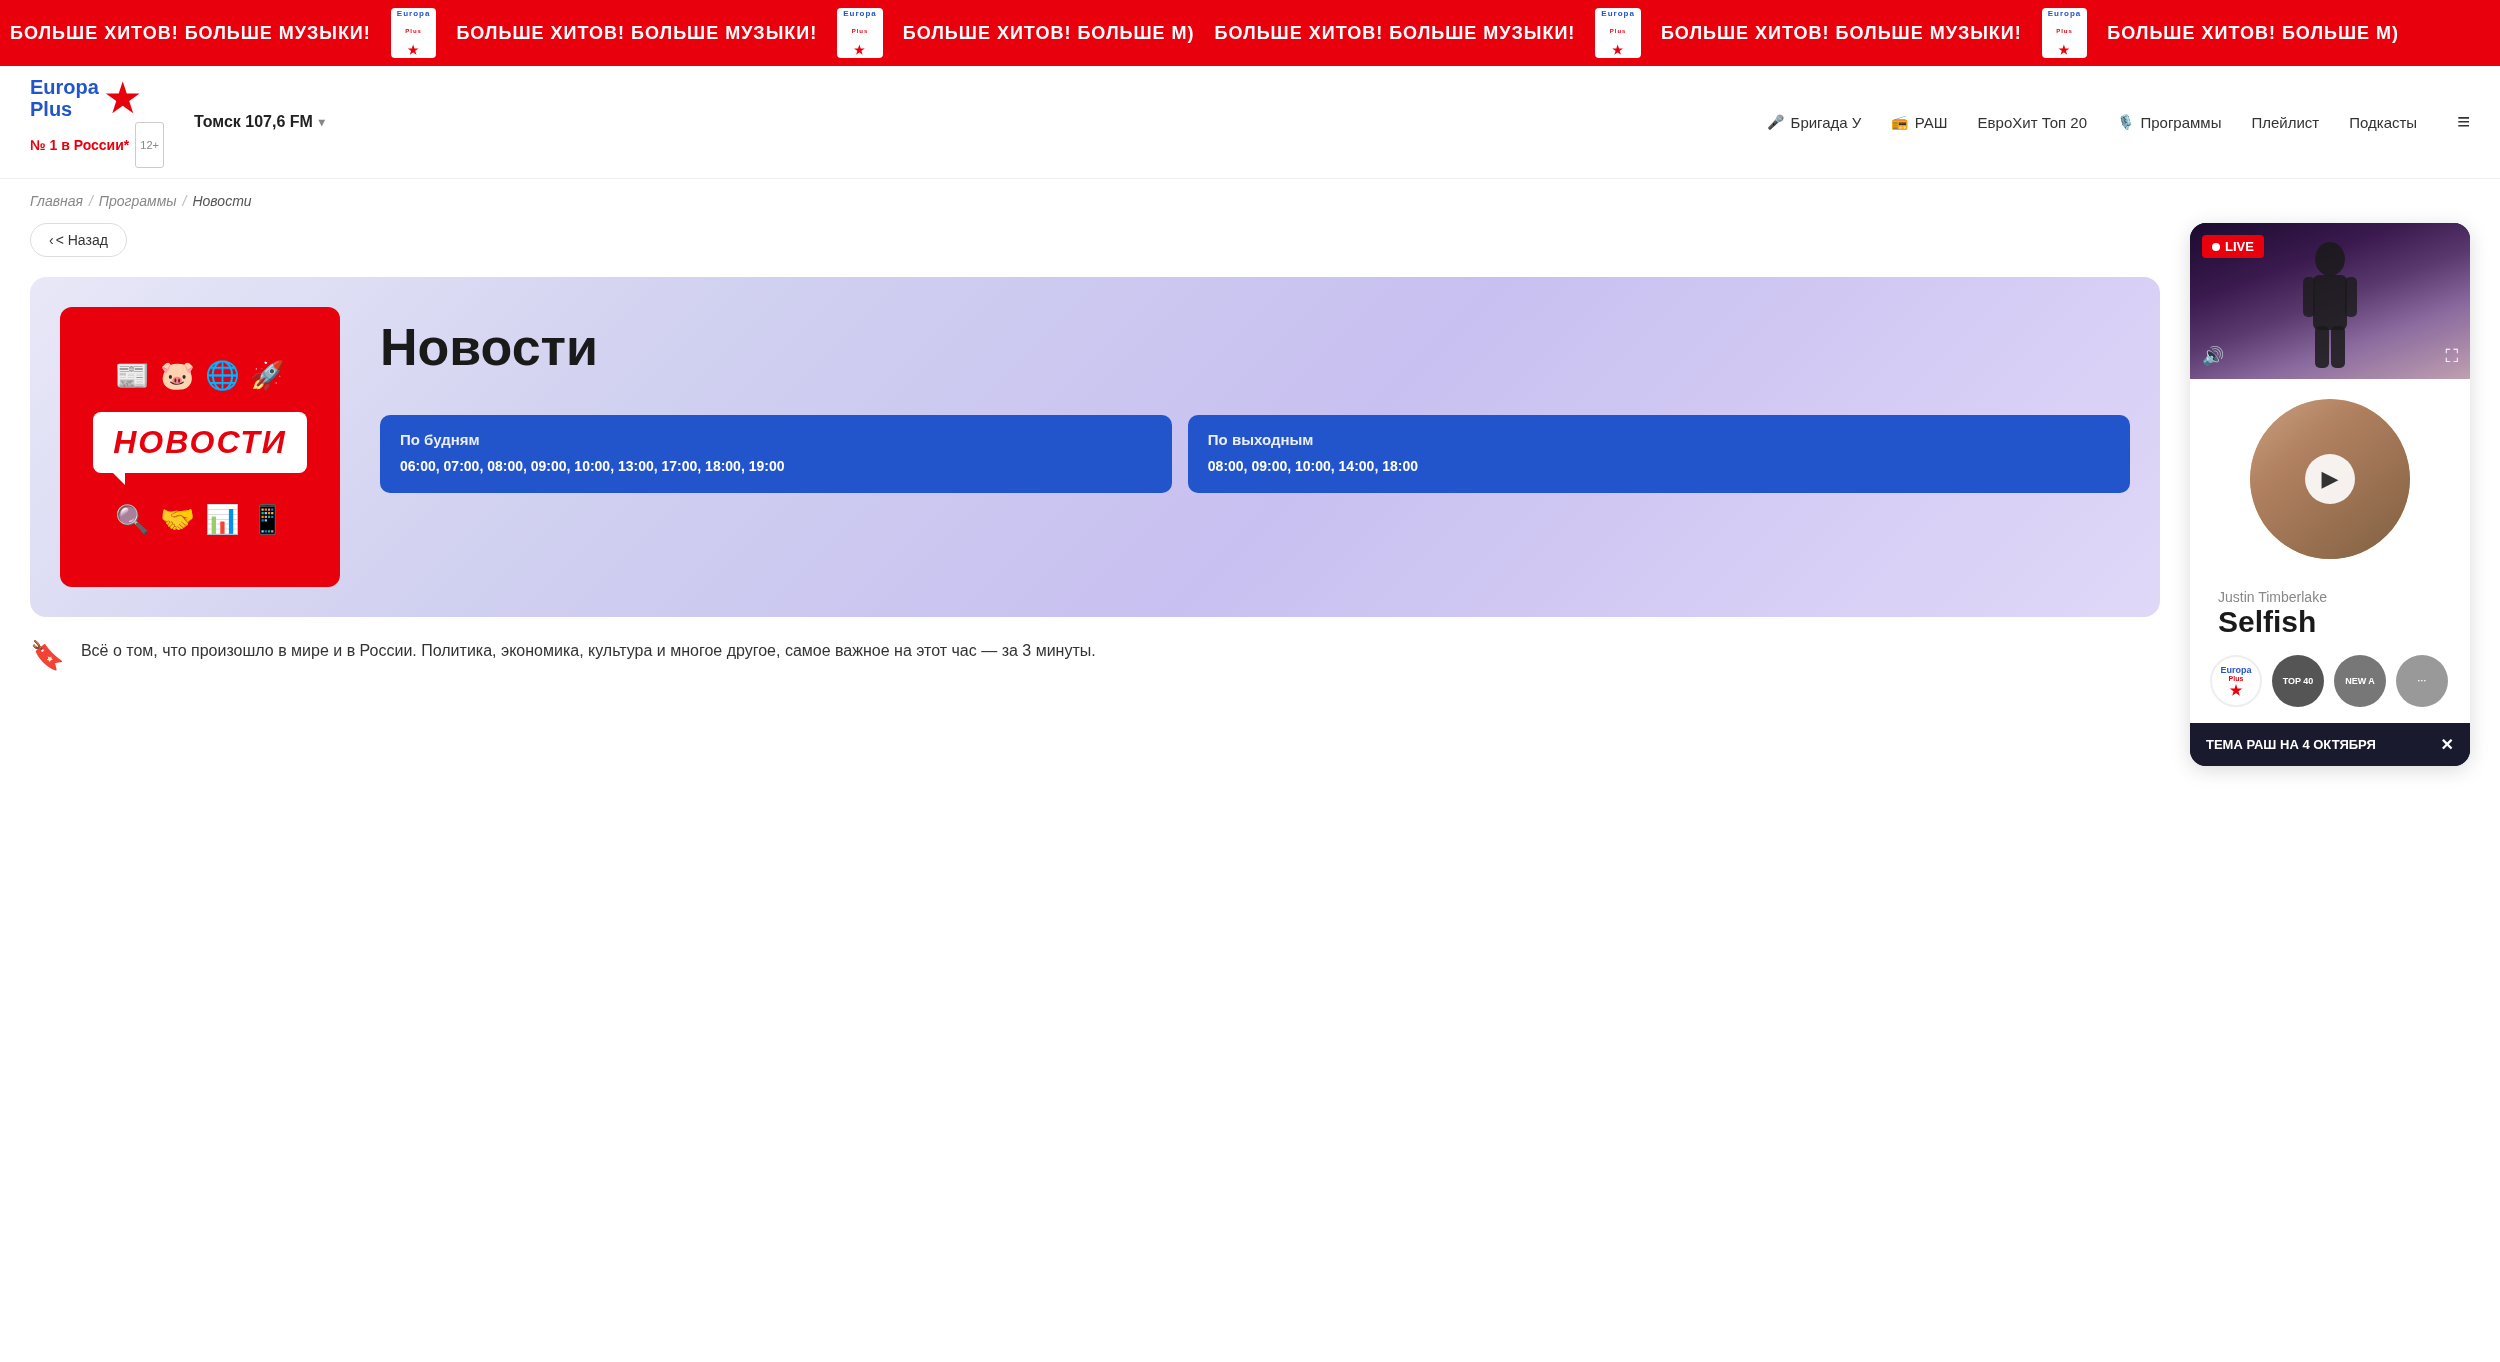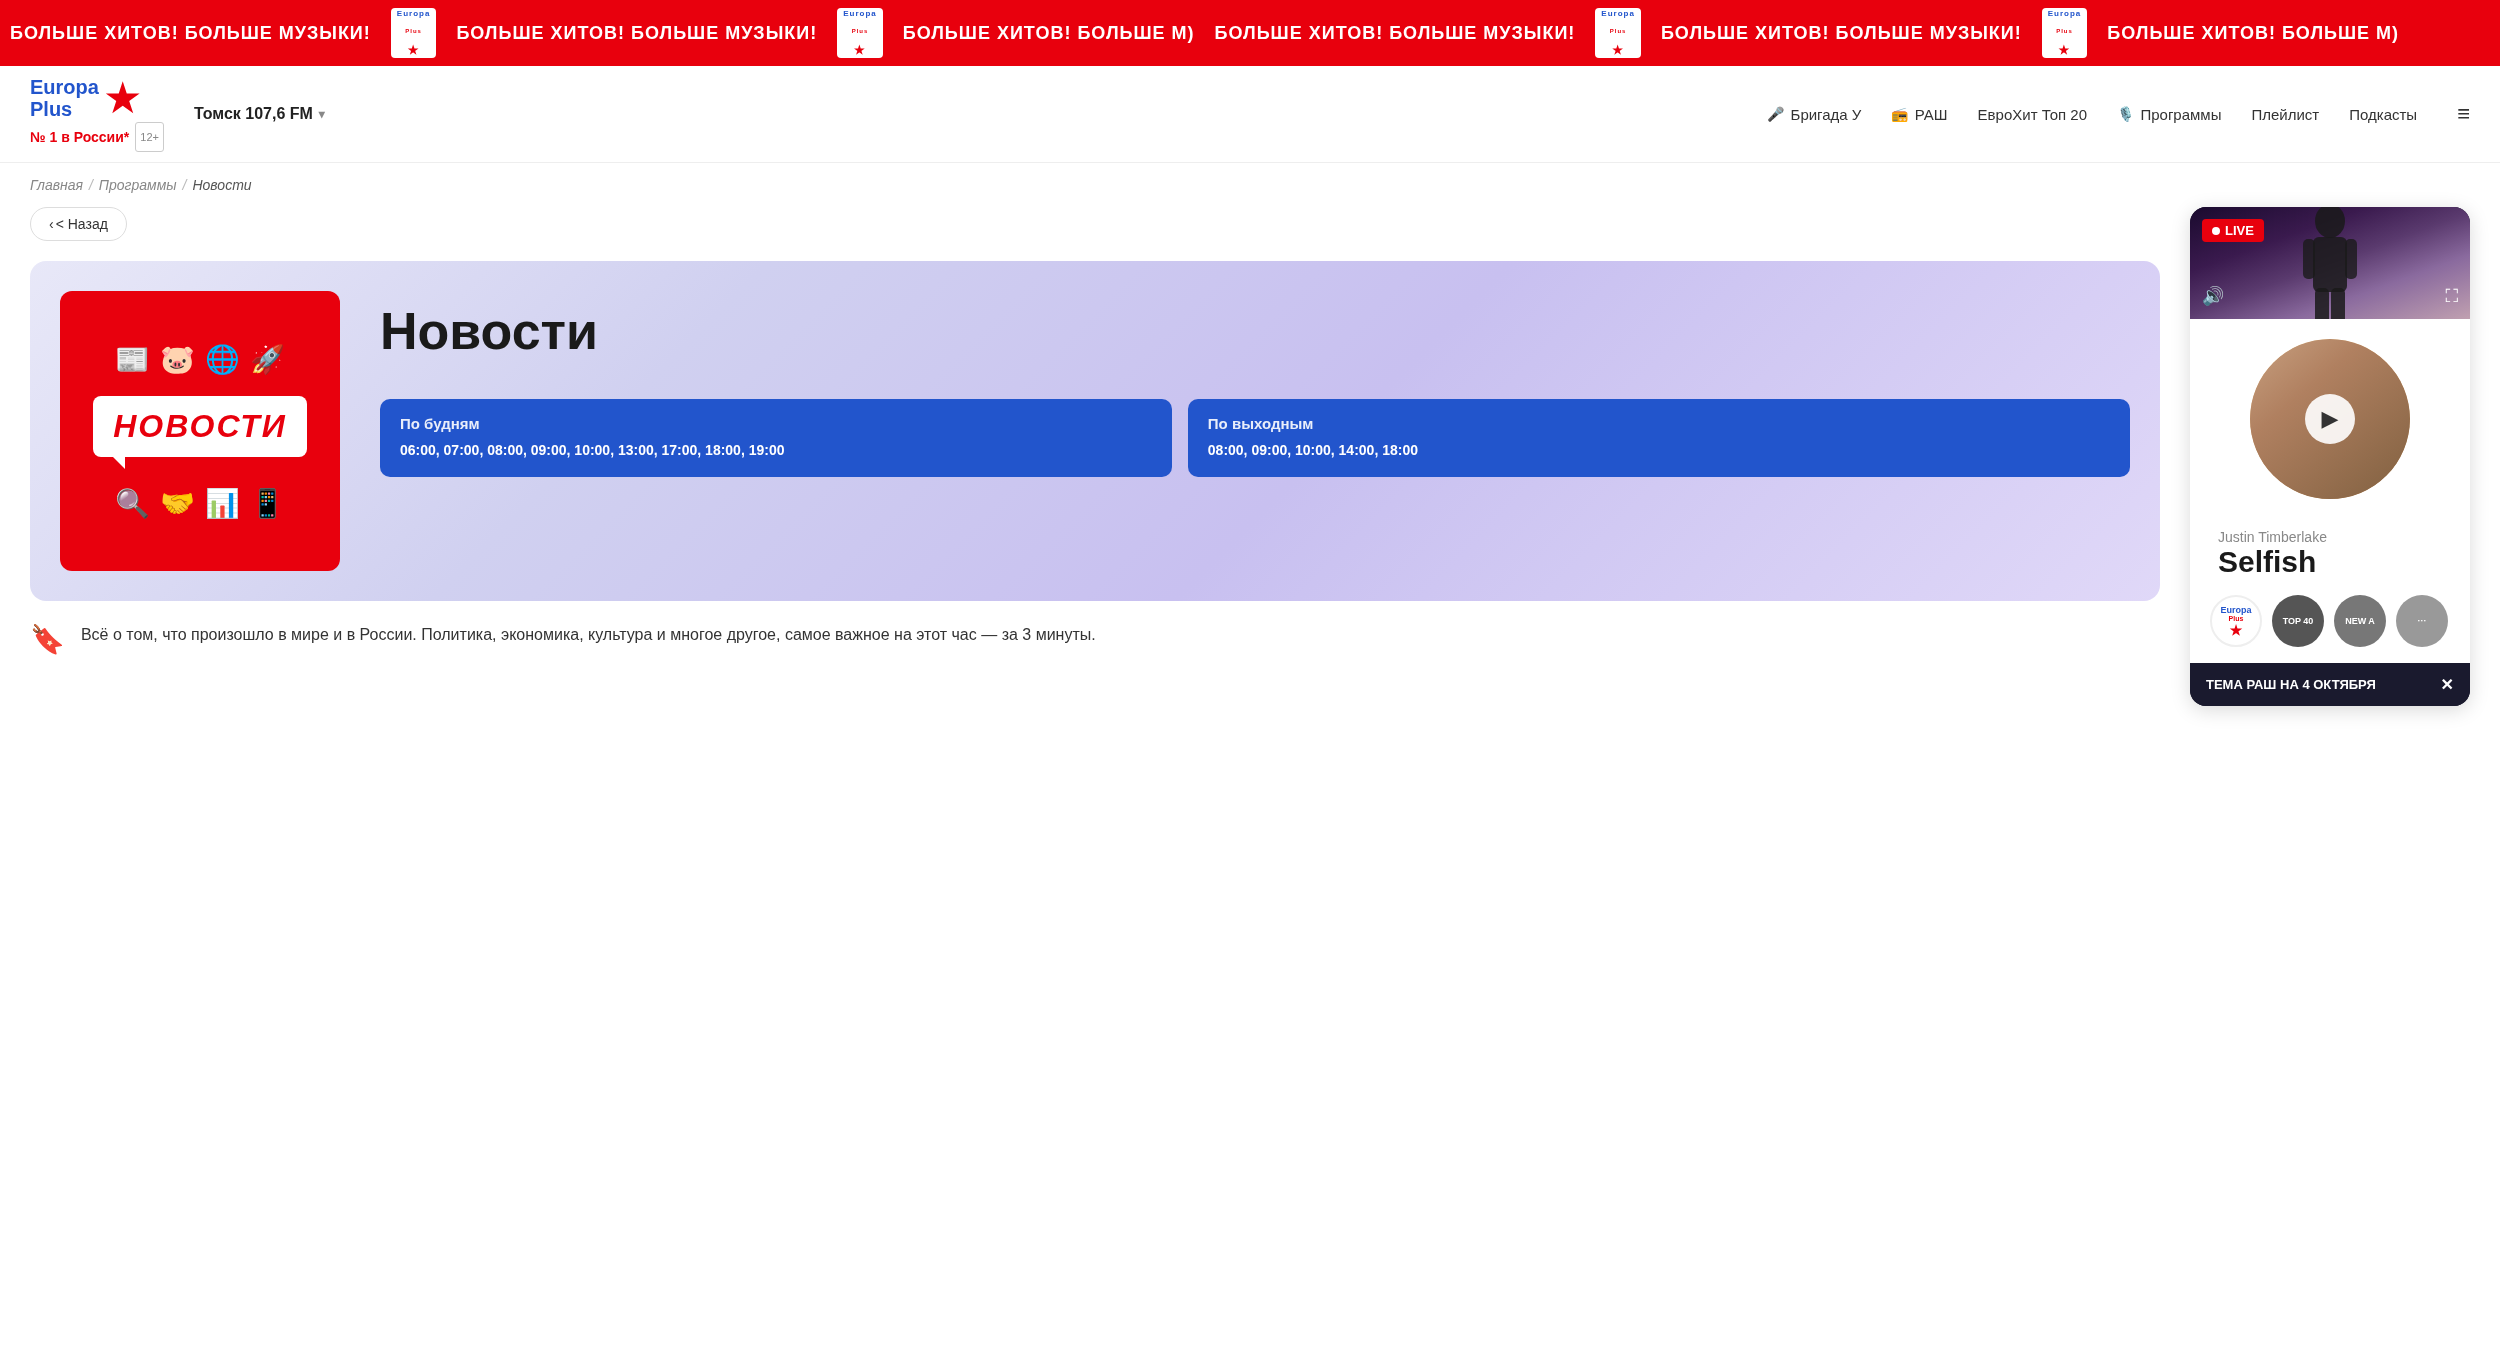--- a/index.html
+++ b/index.html
@@ -135,21 +135,21 @@
     
     .right-panel {
       width: 280px; flex-shrink: 0;
     }
     .live-player {
       border-radius: 16px; overflow: hidden;
       box-shadow: 0 4px 20px rgba(0,0,0,0.15);
       background: #1a1a2e;
     }
     .player-video {
-      width: 100%; height: 112px; position: relative; overflow: hidden;
+      width: 100%; height: 156px; position: relative; overflow: hidden;
       background: linear-gradient(135deg, #2a1a3e, #3a2a5e, #4a3a7e);
     }
     .player-video-bg {
       width: 100%; height: 100%;
       background: linear-gradient(160deg, #1a0a2e 0%, #3a1a4e 30%, #5a3a6e 50%, #8a6a9e 70%, #c0a0b0 100%);
       display: flex; align-items: center; justify-content: center;
     }
     .live-badge {
       position: absolute; top: 12px; left: 12px;
       background: #e8000d; color: #fff; font-size: 13px; font-weight: 700;
@@ -290,21 +290,21 @@
       <div style="display:flex;flex-direction:column;align-items:flex-start;position:relative;">
         <div style="display:flex;align-items:center;gap:2px;">
           <div style="display:flex;flex-direction:column;">
             <span style="font-size:20px;font-weight:900;color:#2255cc;line-height:1.1;">Europa</span>
             <span style="font-size:20px;font-weight:900;color:#2255cc;line-height:1.1;">Plus</span>
           </div>
           <span style="font-size:44px;color:#e8000d;line-height:1;margin-left:2px;">★</span>
         </div>
         <div style="display:flex;align-items:center;gap:6px;margin-top:2px;">
           <span style="font-size:14px;color:#555;"><span style="color:#e8000d;font-weight:700;">№ 1 в России*</span></span>
-          <span style="font-size:11px;color:#888;border:1px solid #ccc;padding:8px 4px;border-radius:3px;">12+</span>
+          <span style="font-size:11px;color:#888;border:1px solid #ccc;padding:16px 4px;border-radius:3px;">12+</span>
         </div>
       </div>
     </div>
   </div>
 
   <div class="city-selector">
     <span>Томск 107,6 FM</span>
     <span class="chevron">▾</span>
   </div>
 

